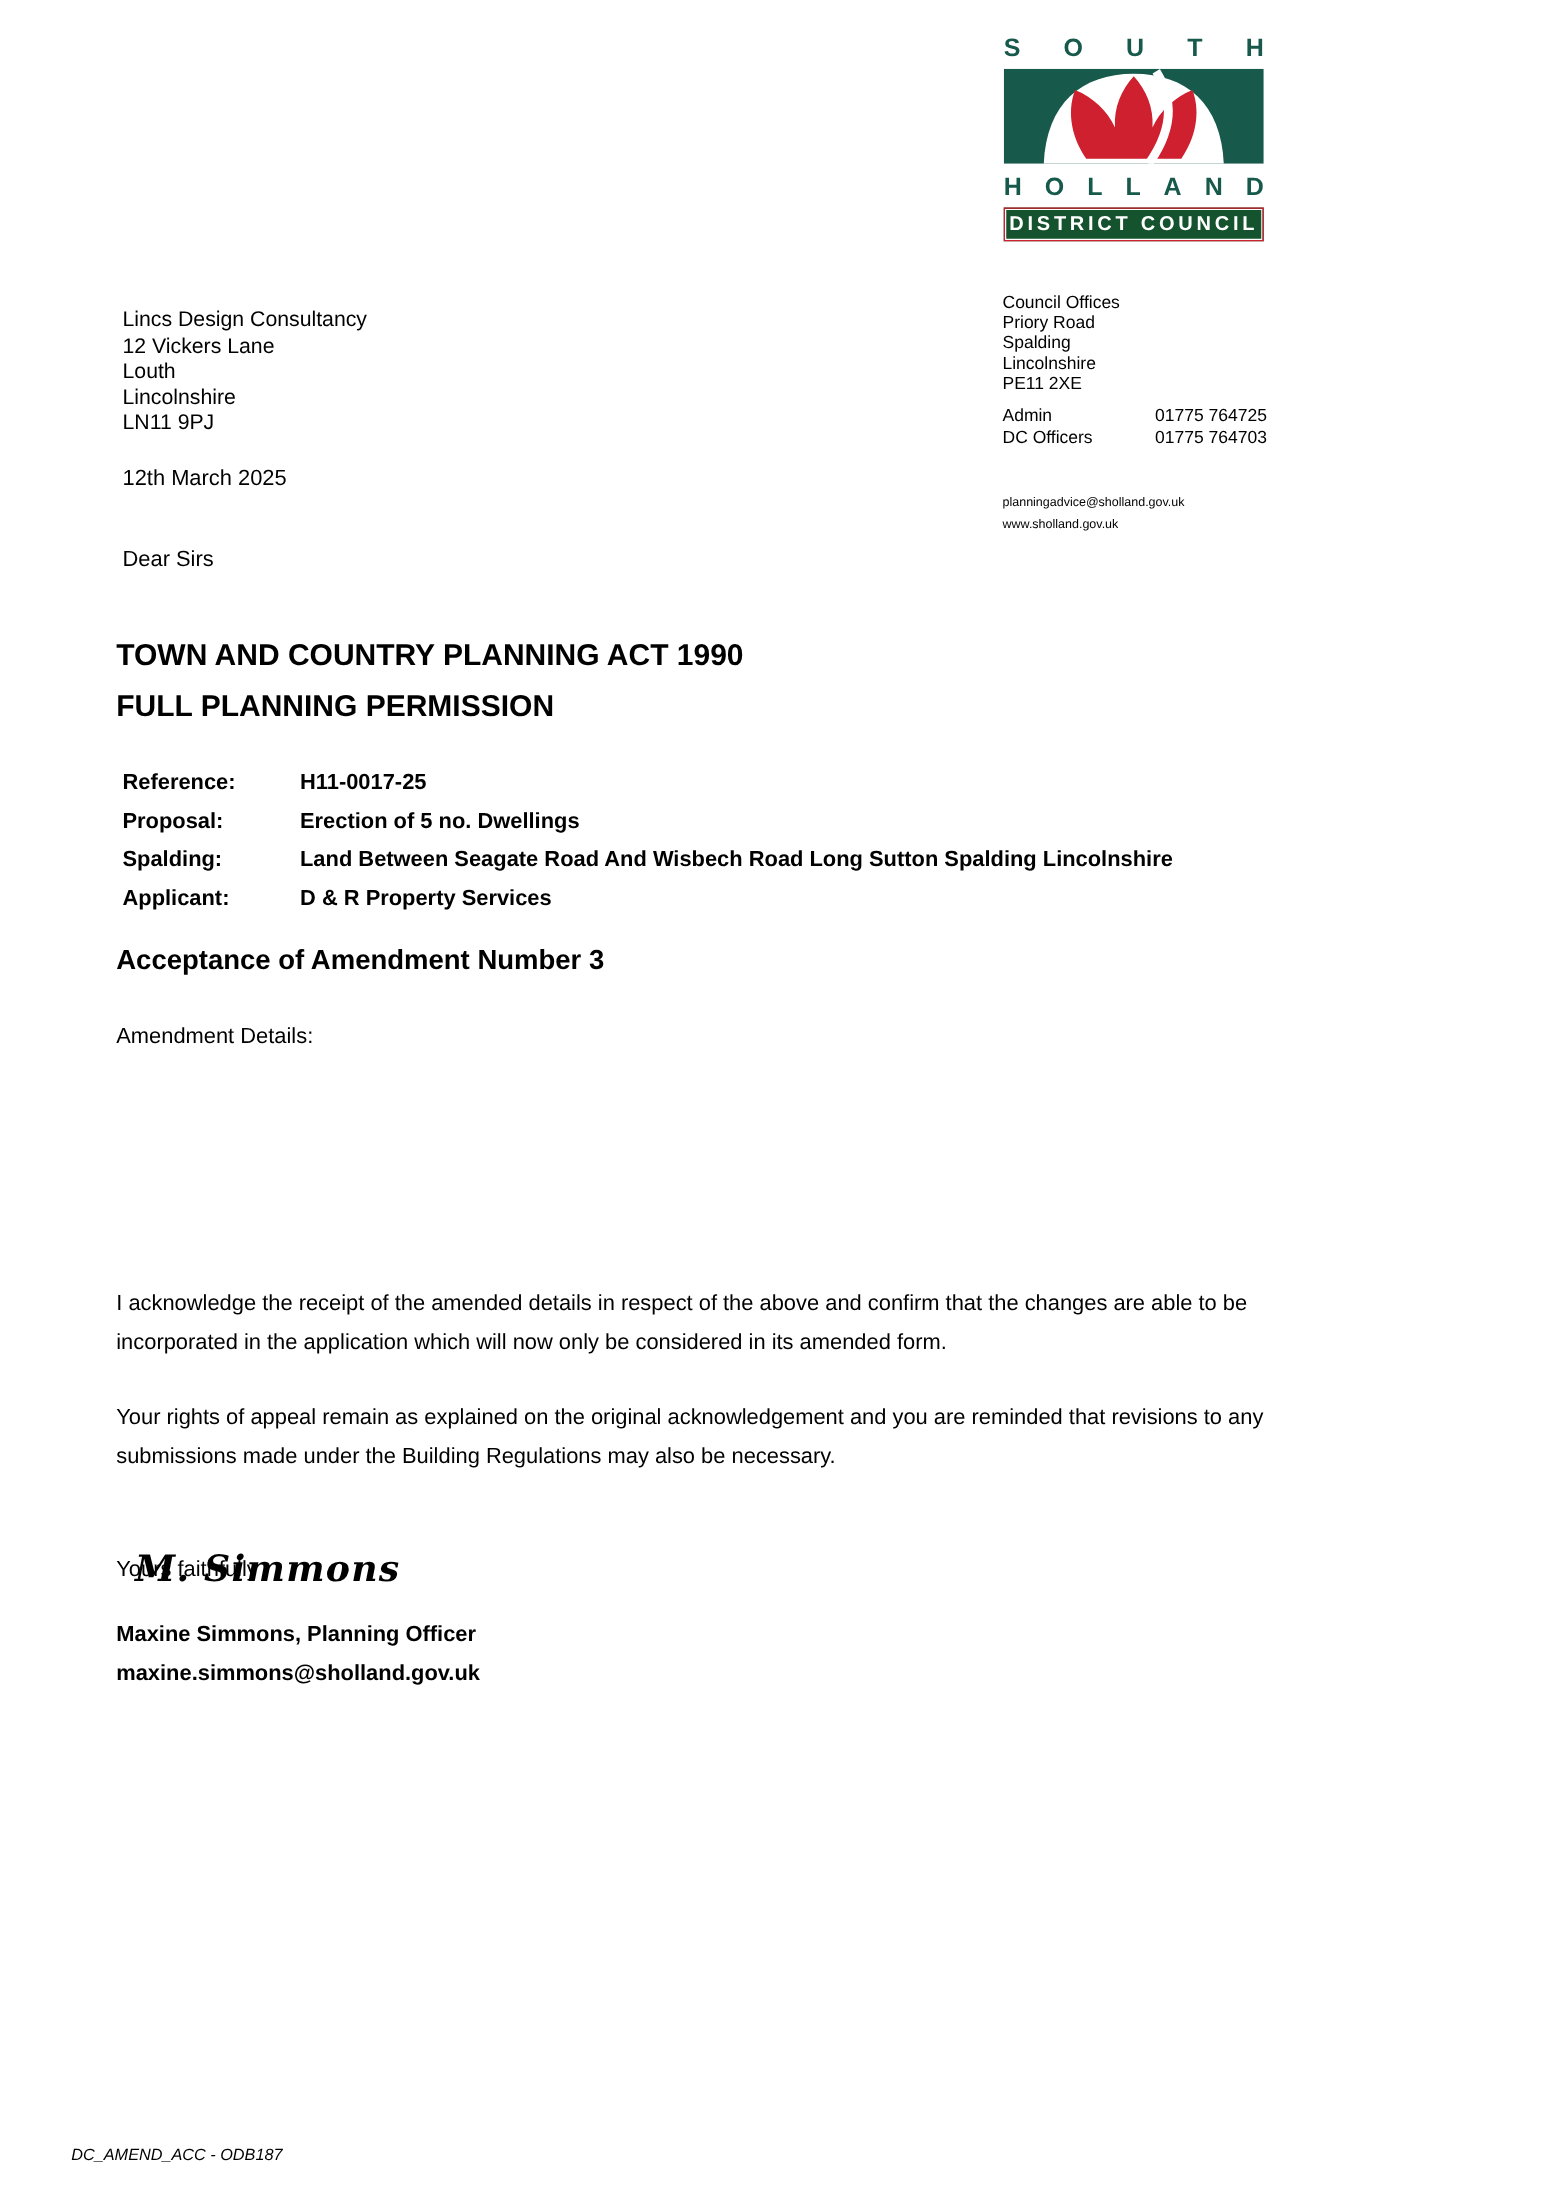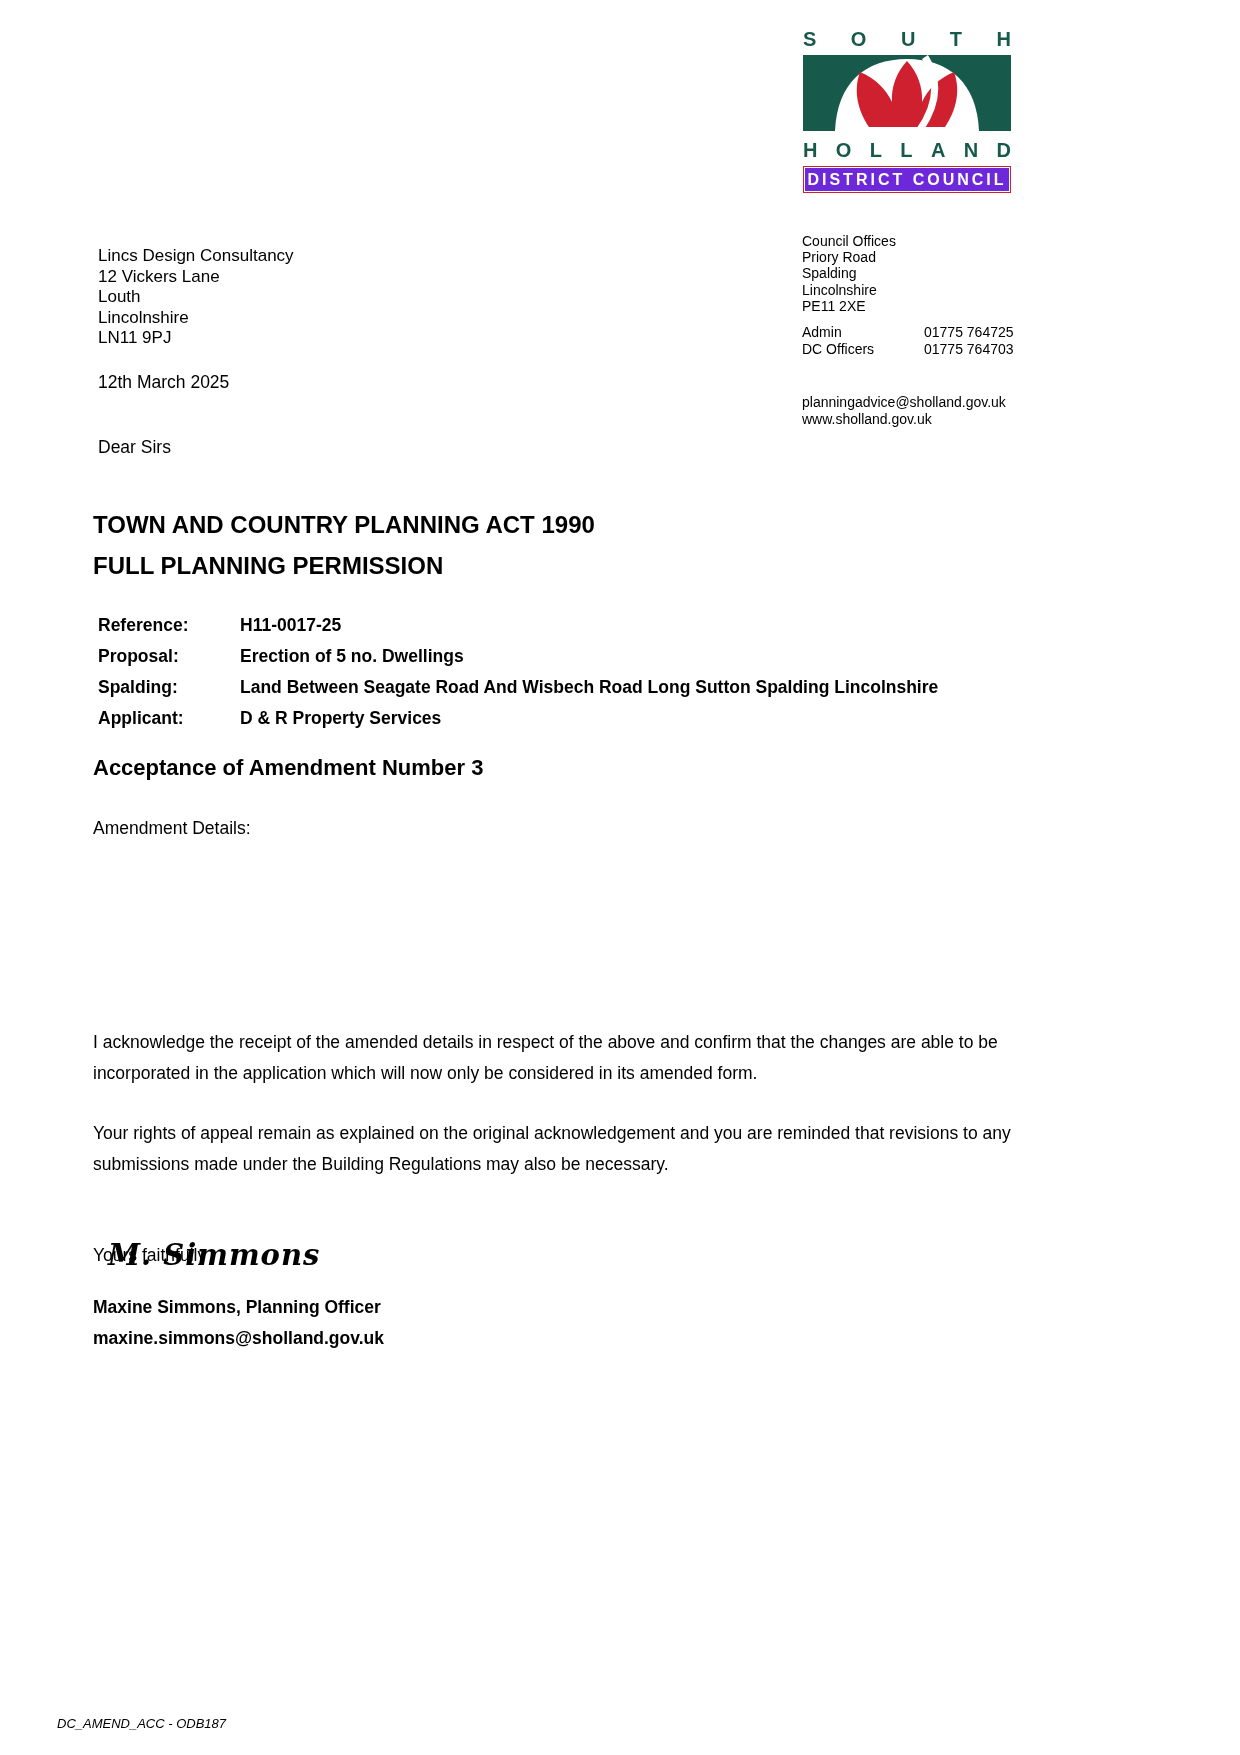--- a/index.html
+++ b/index.html
@@ -21,39 +21,39 @@
     justify-content: space-between;
     font-weight: bold;
     color: #17594B;
     font-family: "Liberation Sans", sans-serif;
   }
   .logo-south { font-size: 20px; line-height: 22px; }
   .logo-emblem { margin-top: 5px; width: 208px; height: 76px; line-height: 0; }
   .logo-holland { margin-top: 8px; font-size: 20px; line-height: 22px; }
   .logo-banner {
     margin-top: 5px;
-    background: #6d28d9;
+    background: #14532d;
     color: #ffffff;
     font-weight: bold;
     font-size: 16px;
     line-height: 25px;
     text-align: center;
     letter-spacing: 3px;
     border: 1px solid #CE202F;
     box-shadow: inset 0 0 0 1px #ffffff;
     padding: 0 2px;
   }
 
   
   .recipient { position: absolute; left: 98px; top: 230px; font-size: 17px; line-height: 20.5px; margin-top: 16px; }
   .council-address { position: absolute; left: 802px; top: 233px; font-size: 14px; line-height: 16.2px; }
   .council-phones { position: absolute; left: 802px; top: 324px; font-size: 14px; line-height: 16.5px; }
   .phone-row { display: flex; }
   .phone-label { width: 122px; }
-  .council-web { position: absolute; left: 802px; top: 394px; font-size: 14px; line-height: 17px; }
+  .council-web { position: absolute; left: 802px; top: 394px; font-size: 10px; line-height: 17px; }
 
   .date-line { position: absolute; left: 98px; top: 372px; font-size: 17.5px; }
   .salutation { position: absolute; left: 98px; top: 437px; font-size: 17.5px; }
 
   
   .doc-title { position: absolute; left: 93px; top: 504px; font-size: 24px; font-weight: bold; line-height: 41px; }
 
   
   .details { position: absolute; left: 98px; top: 610px; font-size: 17.5px; font-weight: bold; line-height: 31px; }
   .detail-row { display: flex; }

